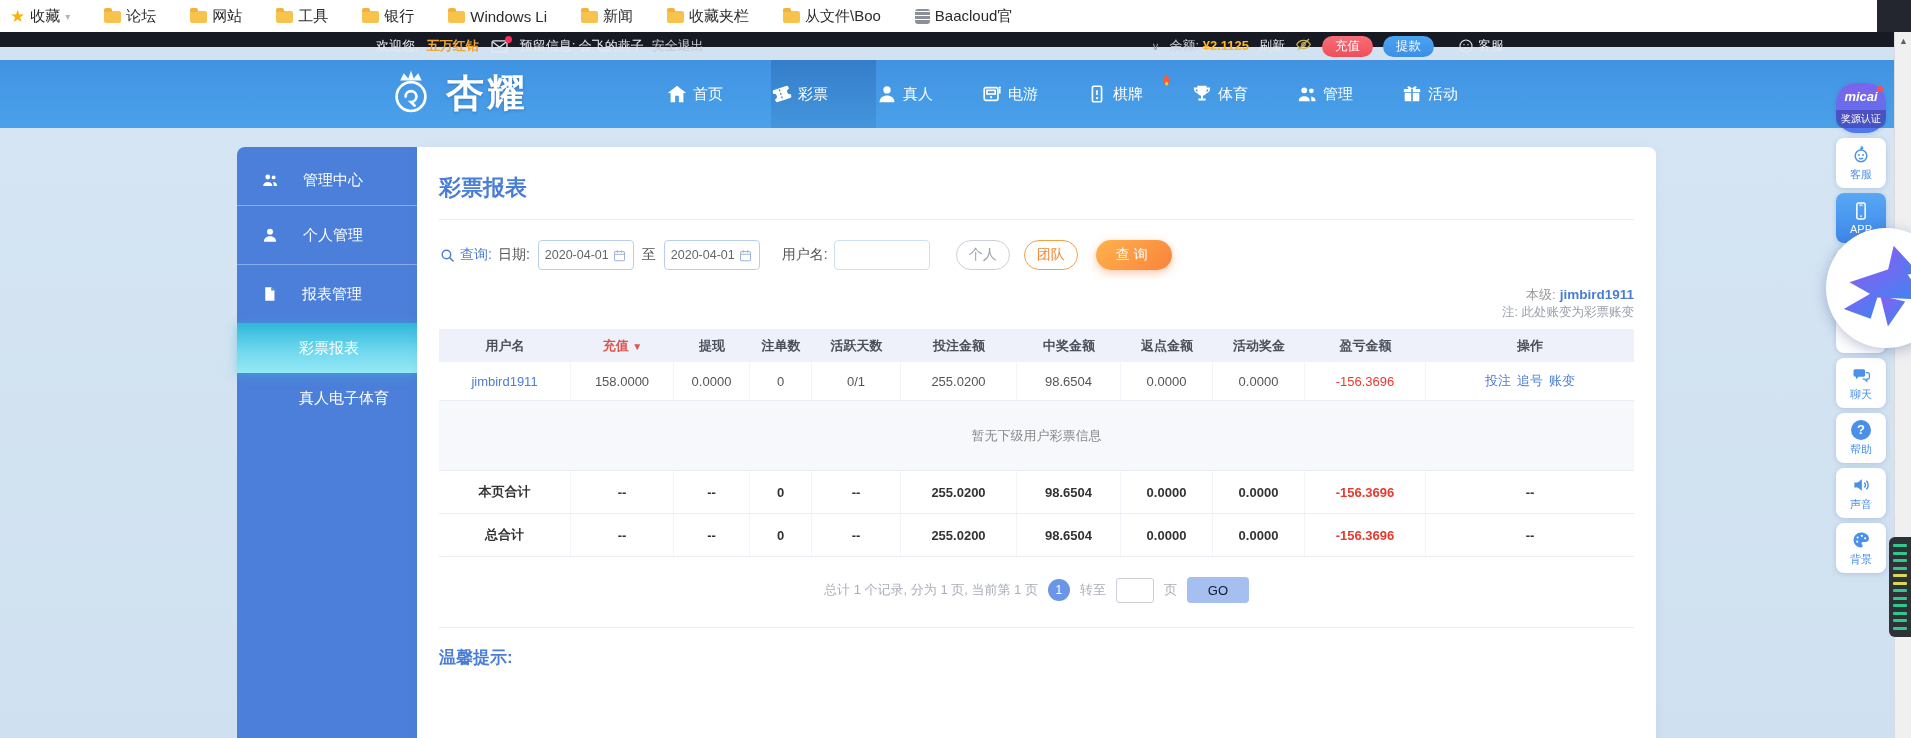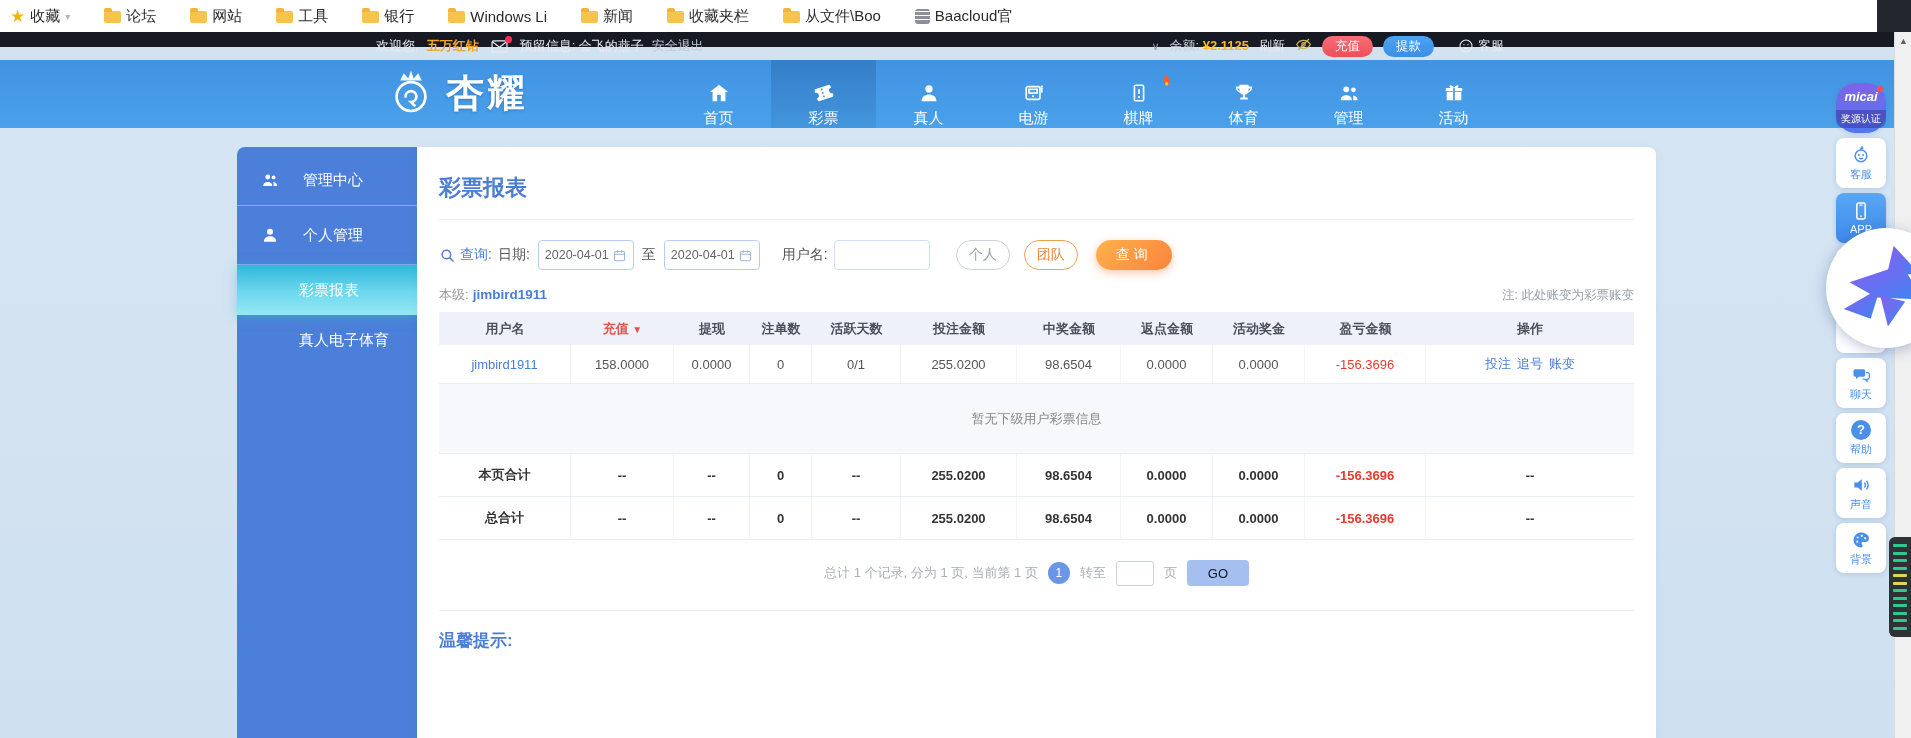--- a/index.html
+++ b/index.html
@@ -31,21 +31,21 @@
   .pillbtn { height:21px; padding:0 13px; border-radius:11px; color:#fff; font-size:12.5px; display:flex; align-items:center; cursor:pointer; border:none; }
   .btn-recharge { background:linear-gradient(180deg,#f76f77,#ef4e5a); }
   .btn-withdraw { background:linear-gradient(180deg,#4aa4f2,#3b8fe6); }
   .kefu { display:flex; align-items:center; gap:4px; cursor:pointer; margin-left:14px; }
 
   
   .nav { position:absolute; left:0; top:60px; width:1911px; height:68px; background:linear-gradient(180deg,#4193e2,#4aa1ea); z-index:3; }
   .logo { position:absolute; left:384px; top:6px; display:flex; align-items:center; gap:8px; cursor:pointer; }
   .logo-txt { color:#fff; font-size:38px; font-weight:800; letter-spacing:3px; text-shadow:0 1px 3px rgba(20,60,120,.35); }
   .menu { position:absolute; left:666px; top:0; height:68px; display:flex; }
-  .mi { width:105px; height:68px; display:flex; flex-direction:column; align-items:center; justify-content:flex-end; gap:5px; color:#fff; font-size:15px; cursor:pointer; position:relative; }
+  .mi { width:105px; height:68px; display:flex; flex-direction:row; align-items:center; justify-content:flex-start; gap:5px; color:#fff; font-size:15px; cursor:pointer; position:relative; }
   .mi.active { background:linear-gradient(180deg,rgba(10,50,110,.22),rgba(10,50,110,.10)); }
   .hotflame { position:absolute; top:12px; right:18px; }
 
   
   .pagebg { position:absolute; left:0; top:128px; width:1911px; height:610px; background:linear-gradient(180deg,#d5e5f3,#cfe0f0); }
 
   
   .side { position:absolute; left:237px; top:147px; width:180px; height:640px; background:#4c7fd9; border-radius:8px 0 0 0; color:#fff; z-index:2; }
   .s-item { display:flex; align-items:center; gap:12px; padding-left:24px; font-size:15px; cursor:pointer; }
   .s-head { height:58px;gap:24px; }
@@ -59,21 +59,21 @@
   .tdiv { margin-top:16px; border-top:1px solid #ececf2; }
   .srow { margin-top:20px; display:flex; align-items:center; font-size:14px; color:#555; }
   .q-label { color:#4a7ed6; margin:0 6px 0 4px; }
   .dinput { display:flex; align-items:center; justify-content:space-between; width:96px; height:30px; border:1px solid #b9cdf0; border-radius:4px; padding:0 6px; margin:0 8px; }
   .dinput input { border:none; outline:none; width:66px; font-size:12.5px; color:#666; font-family:inherit; }
   .uinput { width:96px; height:30px; border:1px solid #cfe0f5; border-radius:4px; margin-left:6px; outline:none; padding:0 6px; font-size:13px; }
   .pill { height:30px; border-radius:16px; background:#fff; font-size:14px; display:flex; align-items:center; justify-content:center; cursor:pointer; }
   .pill-personal { width:54px; border:1px solid #ccd0d9; color:#9aa0ab; margin-left:26px; }
   .pill-team { width:54px; border:1px solid #f0a24a; color:#f0883a; margin-left:14px; }
   .pill-search { width:76px; border:none; color:#fff; background:linear-gradient(135deg,#ffb24d,#f9833c); margin-left:18px; box-shadow:0 3px 8px rgba(249,131,60,.45); letter-spacing:4px; }
-  .lvlrow { margin-top:16px; display:flex; justify-content:space-between; align-items:flex-end; font-size:13px; color:#999; }
+  .lvlrow { margin-top:16px; display:flex; justify-content:space-between; align-items:flex-end; font-size:13px; color:#999;flex-direction:column; }
   .lvluser { color:#4a7ed6; font-weight:bold; font-size:13.5px; margin-left:4px; cursor:pointer; }
   .note { font-size:12.5px; color:#9aa0ab; }
 
   
   .tbl { margin-top:8px; width:1195px; font-size:13px; color:#555; }
   .tr { display:grid; grid-template-columns:132px 103px 76px 62px 89px 116px 104px 92px 92px 121px 1fr; align-items:center; text-align:center; }
   .thead { height:33px; background:#eef1f9; color:#4a4f5a; font-weight:bold; font-size:13px; }
   .trow { height:39px; border-bottom:1px solid #e9edf5; background:#fff; }
   .trow > div, .ttotal > div { border-right:1px solid #f2f4f9; height:100%; display:flex; align-items:center; justify-content:center; gap:6px; }
   .trow > div:last-child, .ttotal > div:last-child { border-right:none; }
@@ -298,20 +298,27 @@
     </div>
     <div class="s-div"></div>
     <div class="s-item s-head">
       <svg width="18" height="18" viewBox="0 0 24 24" fill="#fff">
           <circle cx="12" cy="7.5" r="4"></circle>
           <path d="M4 20c0-4 4-6.5 8-6.5s8 2.5 8 6.5v1H4z"></path>
         </svg>
       <span>个人管理</span>
     </div>
     <div class="s-div"></div>
+    <div class="s-item s-head">
+      <svg width="17" height="18" viewBox="0 0 24 24">
+          <path d="M6 2.5h8.5L19 7v14.5H6z" fill="#fff"></path>
+          <path d="M14.5 2.5V7H19" fill="#4c7fd9"></path>
+        </svg>
+      <span>报表管理</span>
+    </div>
     <div class="s-item s-sub s-active">
       <span>彩票报表</span>
     </div>
     <div class="s-item s-sub">
       <span>真人电子体育</span>
     </div>
   </div>
 
   <div class="panel">
     <div class="ptitle">彩票报表</div>

